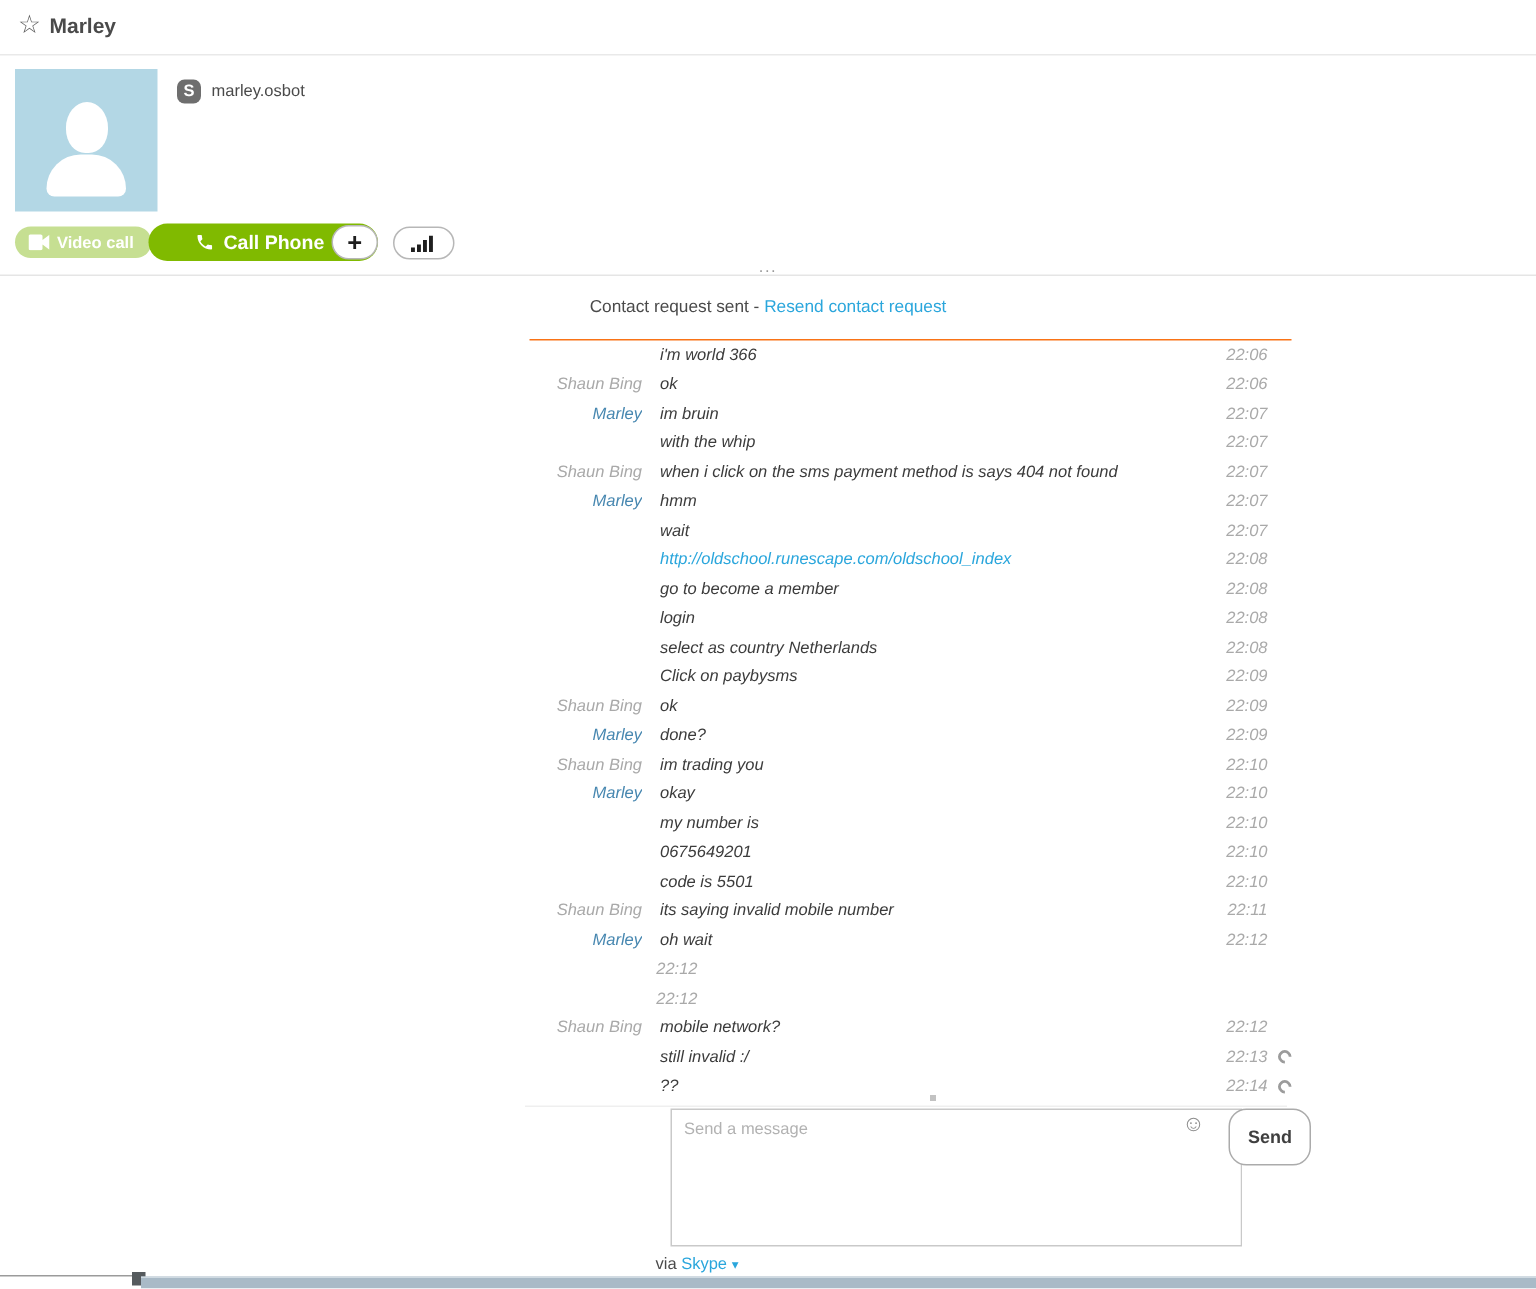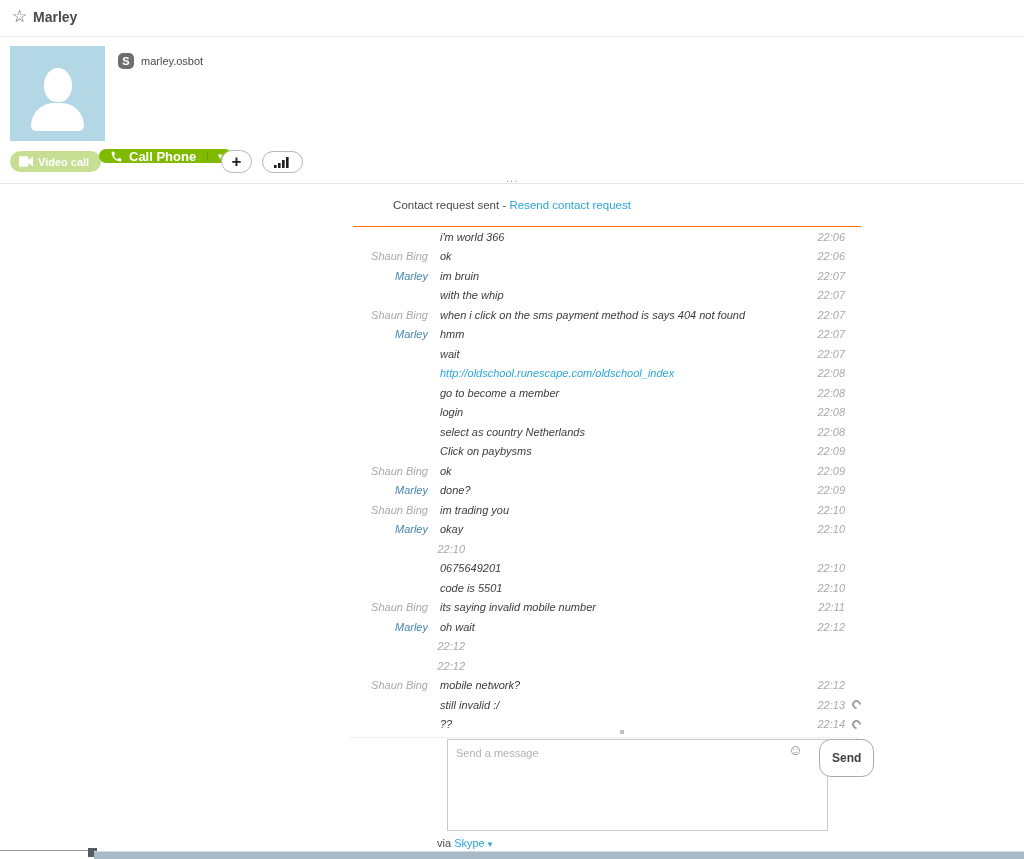--- a/index.html
+++ b/index.html
@@ -20,22 +20,22 @@
                   background:#fff; border-radius:26px 26px 6px 6px; }
   .skype-badge { position:absolute; left:118px; top:53px; width:16px; height:16px; background:#6e6e6e;
                  border-radius:5px; color:#fff; font-size:11px; font-weight:bold; text-align:center;
                  line-height:16px; }
   .username { position:absolute; left:141px; top:55px; font-size:11px; color:#4a4a4a; }
 
   
   .btn-video { position:absolute; left:10px; top:151px; height:21px; border-radius:11px;
                background:#c6df92; color:#fff; font-size:11px; font-weight:bold;
                display:flex; align-items:center; padding:0 12px 0 9px; gap:5px; border:none; cursor:default; }
-  .btn-call { position:absolute; left:99px; top:149px; height:14px; border-radius:13px;
-              background:#80ba00; color:#fff; display:flex; align-items:stretch; border:none; cursor:pointer; }
+  .btn-call { position:absolute; left:99px; top:149px; height:25px; border-radius:13px;
+              background:#80ba00; color:#fff; display:flex; align-items:stretch; border:none; cursor:pointer;padding-left:20px; }
   .btn-call .call-main { display:flex; align-items:center; gap:6px; padding:0 11px 0 11px;
               font-size:13px; font-weight:bold; color:#fff; }
   .btn-call .call-sep { width:1px; background:#6aa000; margin:3px 0; }
   .btn-call .call-caret { display:flex; align-items:center; padding:0 8px; color:#fff; font-size:8px; }
   .btn-plus { position:absolute; left:221px; top:150px; width:31px; height:23px; border-radius:12px;
               background:#fff; border:1px solid #b7b7b7; color:#1f1f1f; font-size:17px; font-weight:bold;
               line-height:19px; text-align:center; cursor:pointer; }
   .btn-signal { position:absolute; left:262px; top:151px; width:41px; height:22px; border-radius:11px;
               background:#fff; border:1px solid #b7b7b7; display:flex; align-items:center;
               justify-content:center; cursor:pointer; }
@@ -285,20 +285,21 @@
     <div class="msg-sender self">Marley</div>
     <div class="msg-text">okay</div>
     <div class="msg-time">22:10</div>
     <div class="msg-pending">
       <span class="spin-ring" style="visibility: hidden;"></span>
     </div>
   </div>
 
   <div class="msg-row">
     <div class="msg-sender"></div>
+    <div class="msg-text">my number is</div>
     <div class="msg-time">22:10</div>
     <div class="msg-pending">
       <span class="spin-ring" style="visibility: hidden;"></span>
     </div>
   </div>
 
   <div class="msg-row">
     <div class="msg-sender"></div>
     <div class="msg-text">0675649201</div>
     <div class="msg-time">22:10</div>

